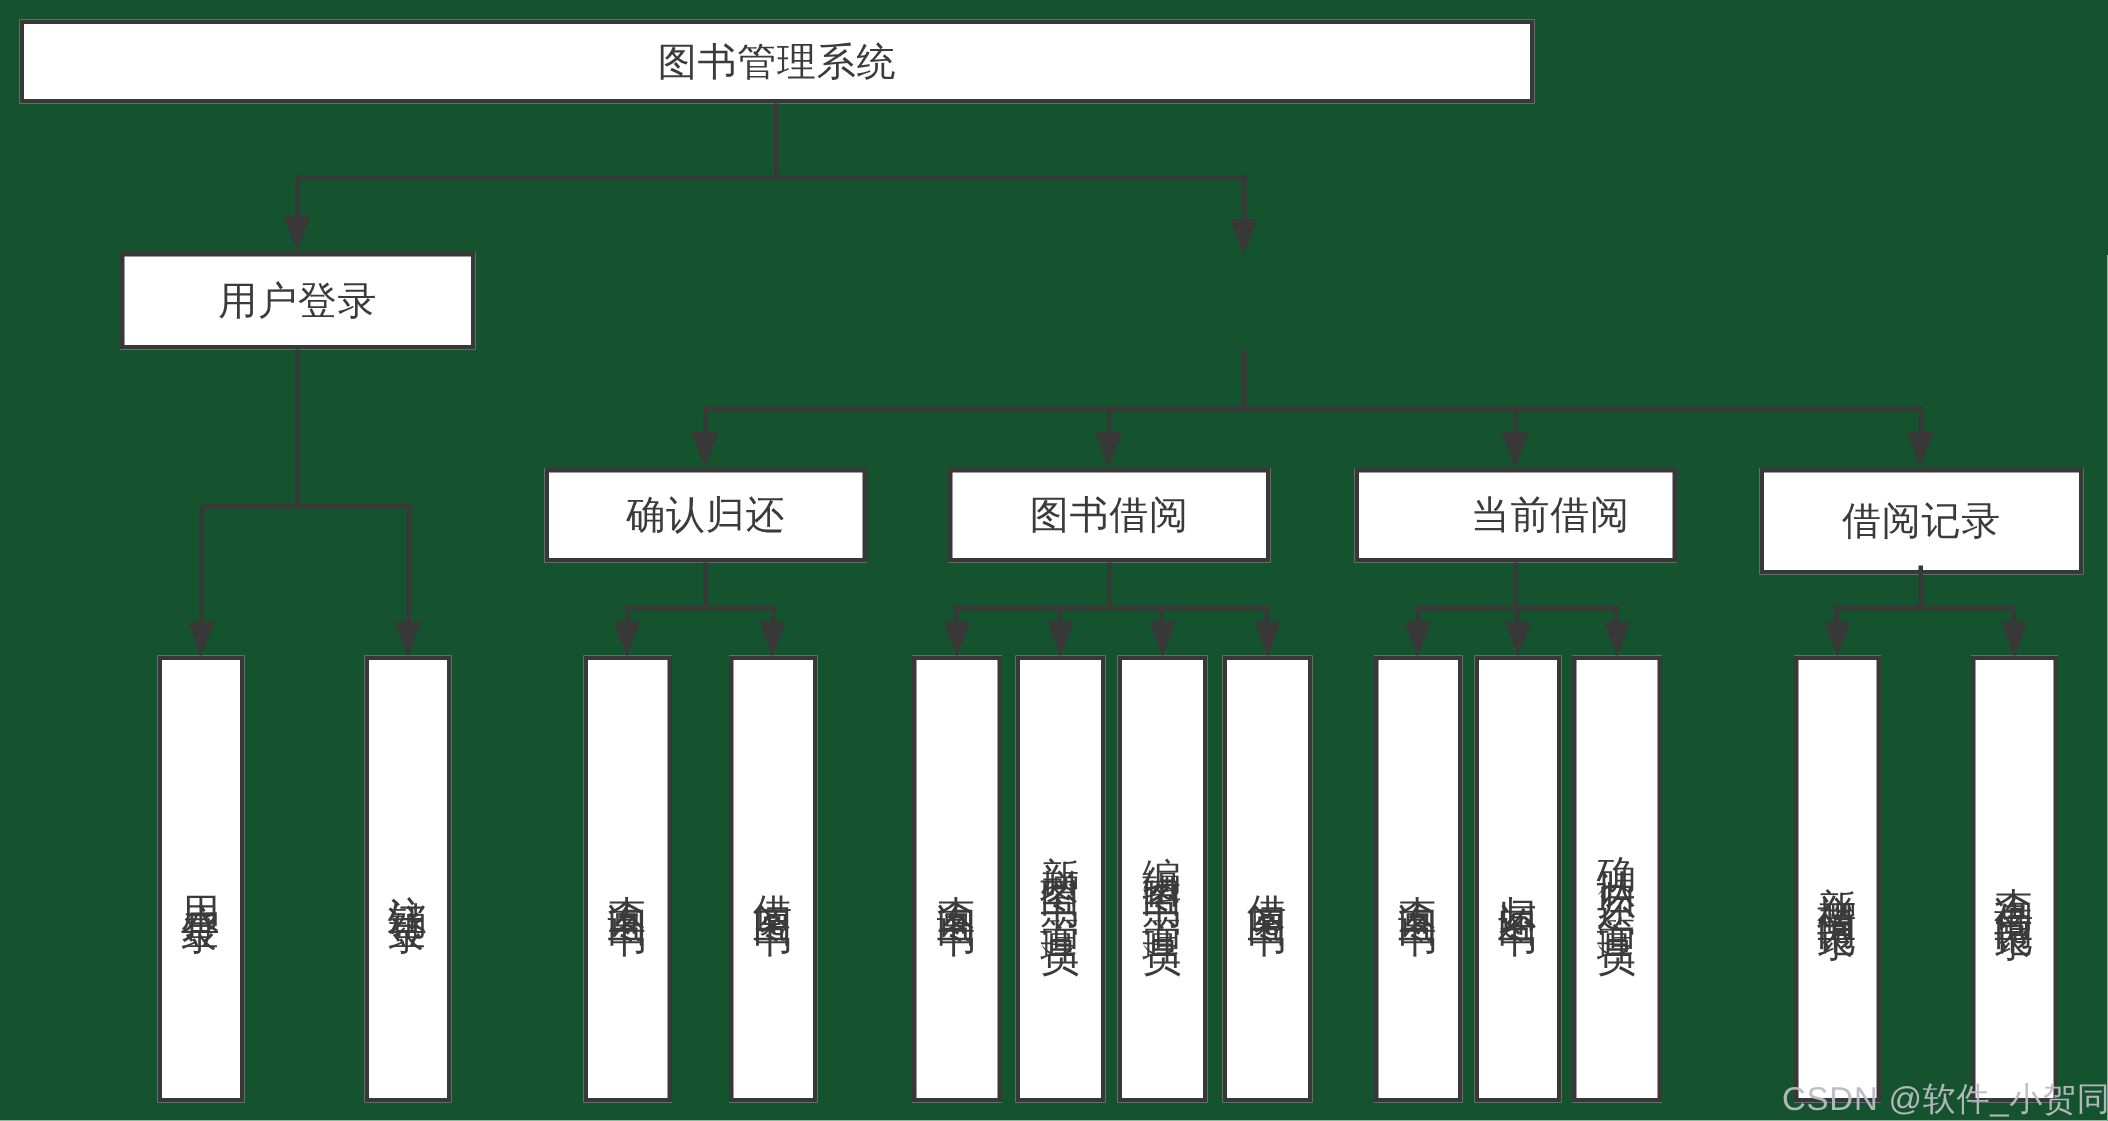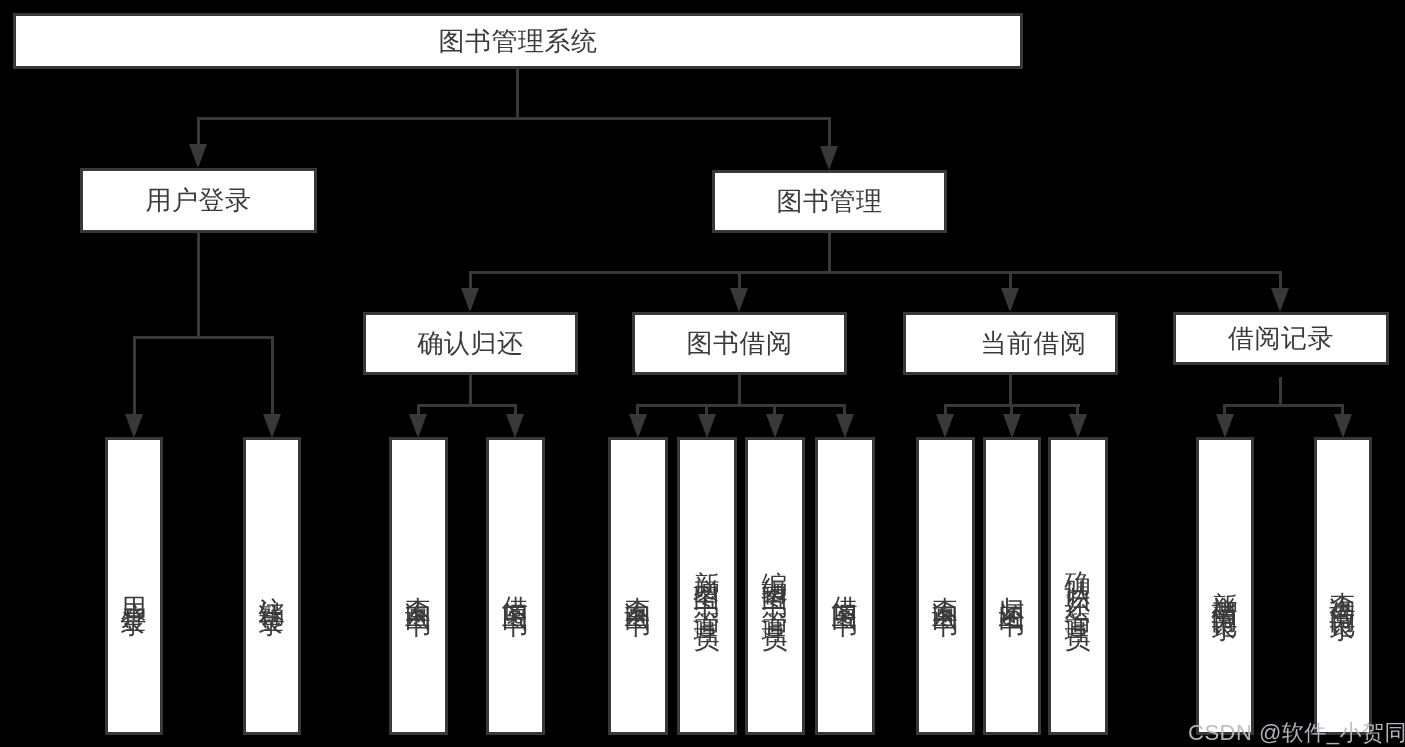--- a/index.html
+++ b/index.html
@@ -4,21 +4,21 @@
 <style>
   html, body {
     margin: 0;
     padding: 0;
     background: #ffffff;
   }
   .canvas {
     position: relative;
     width: 1405px;
     height: 747px;
-    background: #000000;
+    background: #14532d;
     overflow: hidden;
     font-family: "Liberation Sans", "DejaVu Sans", sans-serif;
   }
   
   .hbox {
     position: absolute;
     box-sizing: border-box;
     border: 3px solid #383838;
     background: #ffffff;
     display: flex;
@@ -85,34 +85,31 @@
 
 <div class="canvas">
 
   <div class="hbox" style="left:13px; top:13px; width:1010px; height:56px;">
     <span>图书管理系统</span>
   </div>
 
   <div class="hbox" style="left:80px; top:168px; width:237px; height:65px;">
     <span>用户登录</span>
   </div>
-  <div class="hbox" style="left:712px; top:170px; width:235px; height:63px;">
-    <span>图书管理</span>
-  </div>
 
   <div class="hbox" style="left:363px; top:312px; width:215px; height:63px;">
     <span>确认归还</span>
   </div>
   <div class="hbox" style="left:632px; top:312px; width:215px; height:63px;font-family:Liberation Serif, serif;">
     <span>图书借阅</span>
   </div>
   <div class="hbox" style="left:903px; top:312px; width:215px; height:63px;padding-left:46px;">
     <span>当前借阅</span>
   </div>
-  <div class="hbox" style="left:1173px; top:312px; width:216px; height:53px;">
+  <div class="hbox" style="left:1173px; top:312px; width:216px; height:71px;">
     <span>借阅记录</span>
   </div>
 
   <div class="vbox" style="left:105px; width:58px;">
     <span>用户登录</span>
   </div>
   <div class="vbox" style="left:243px; width:58px;">
     <span>注销登录</span>
   </div>
 

